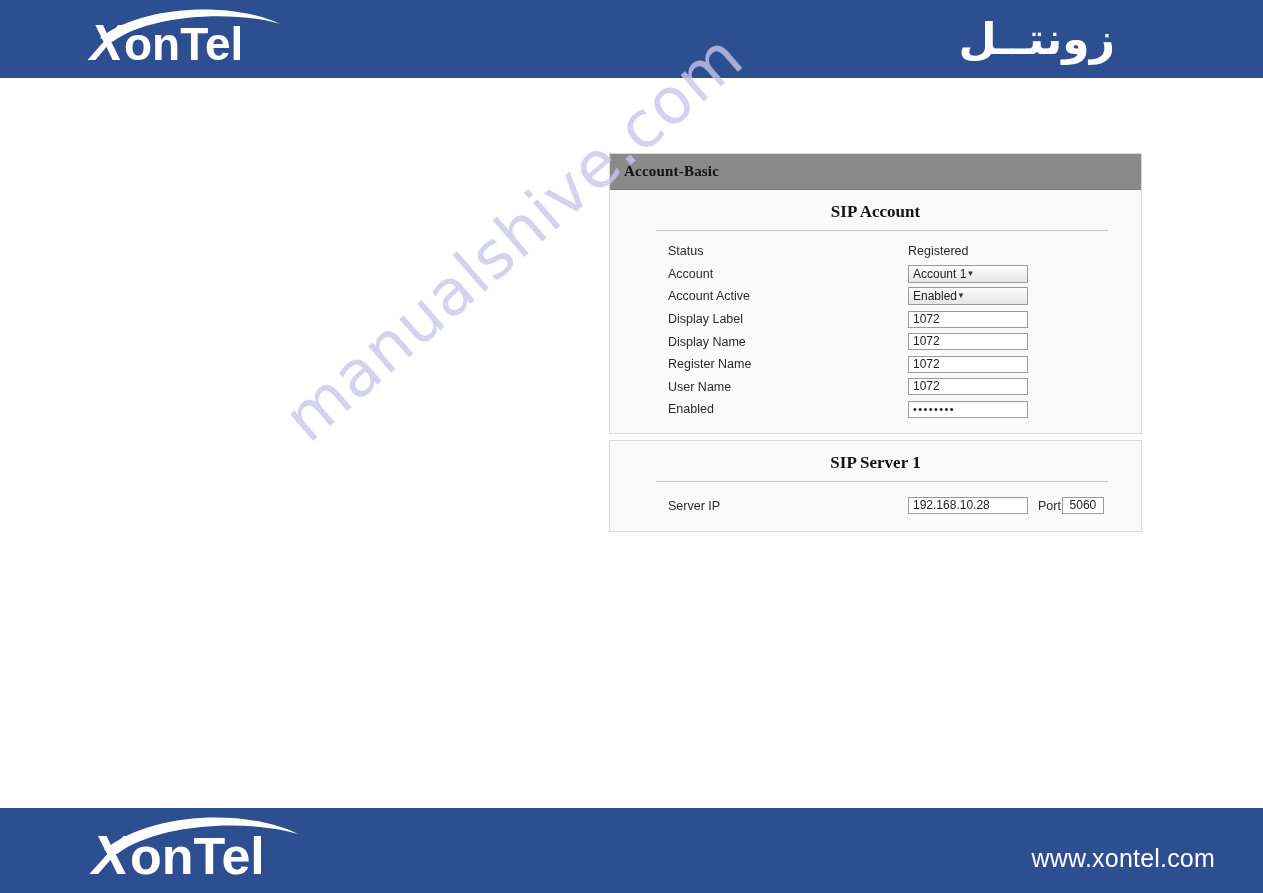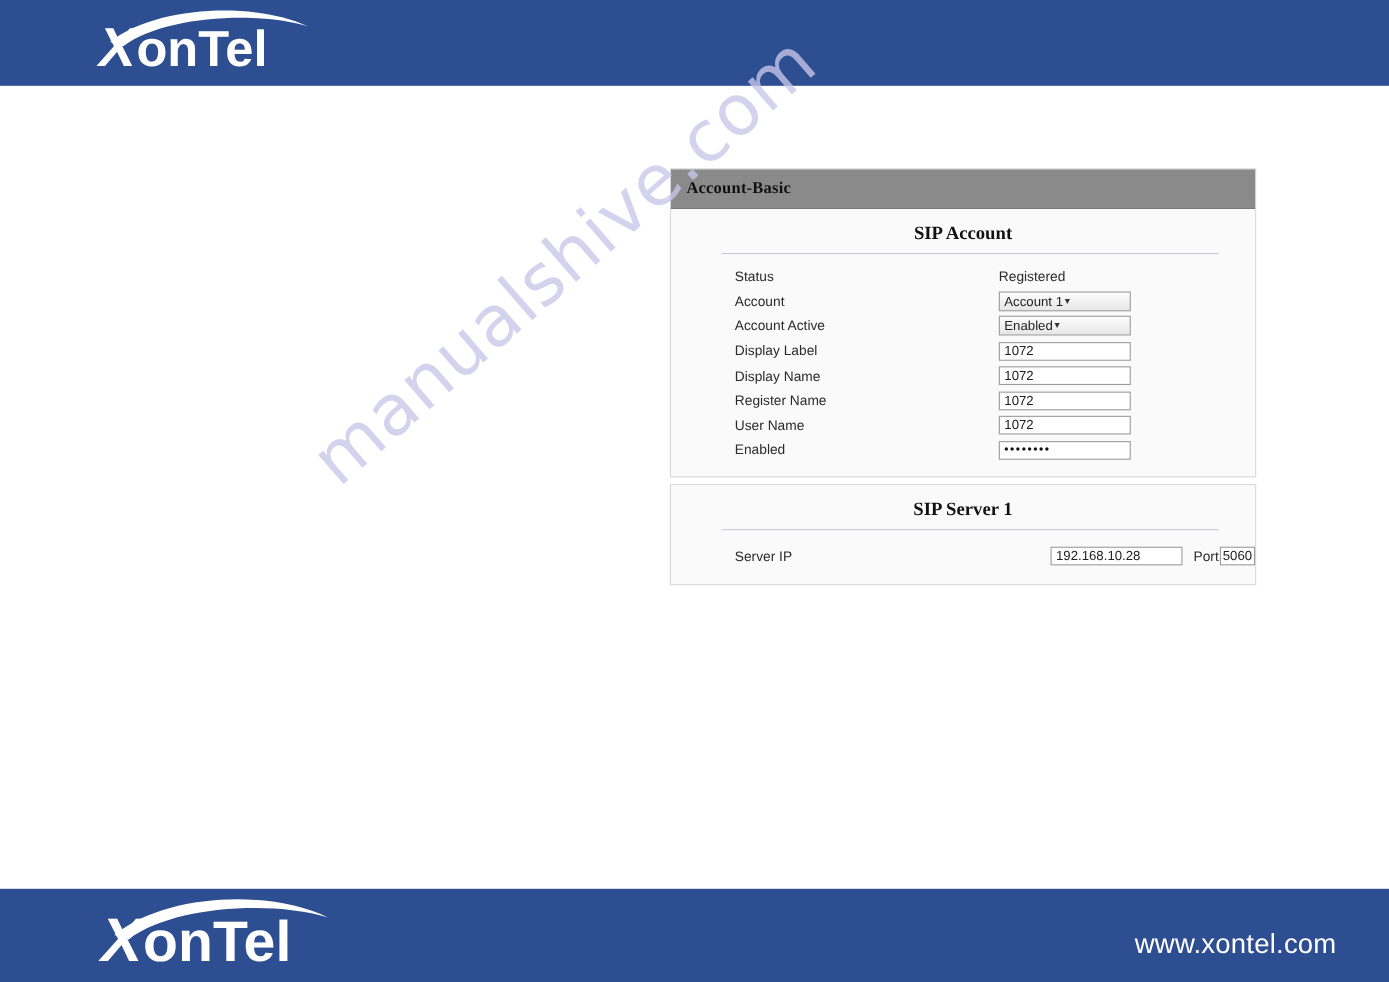--- a/index.html
+++ b/index.html
@@ -178,21 +178,21 @@
   }
 
   .pw-dots {
     font-size: 11px;
     letter-spacing: 1.4px;
     color: #111111;
   }
 
   
   .server-row { padding-left: 58px; padding-top: 2px; height: 26px; }
-  .server-ip-input { width: 120px; margin-left: 47px; }
+  .server-ip-input { width: 120px; }
   .port-label {
     font-size: 12.5px;
     color: #2b2b2b;
     margin-left: 10px;
     margin-right: 1px;
   }
   .port-input {
     width: 42px;
     text-align: center;
     justify-content: center;
@@ -219,20 +219,21 @@
 <body>
 
 <div class="header">
   <div class="header-logo">
     <svg class="logo-svg" viewBox="0 0 300 64" width="300" height="64" xmlns="http://www.w3.org/2000/svg">
       <path d="M16 30 C 60 -4, 150 -6, 196 16 C 150 2, 66 6, 28 34 Z" fill="#ffffff"></path>
       <text x="6" y="52" font-family="Liberation Sans, sans-serif" font-size="50" font-weight="bold" font-style="italic" fill="#ffffff">X</text>
       <text x="40" y="52" font-family="Liberation Sans, sans-serif" font-size="46" font-weight="bold" fill="#ffffff">onTel</text>
     </svg>
   </div>
+  <div class="arabic-brand">زونتــل</div>
 </div>
 
 <div class="panel-wrap">
 
   <div class="panel">
     <div class="panel-titlebar">
       <span class="panel-titlebar-text">Account-Basic</span>
     </div>
 
     <div class="section-heading">SIP Account</div>

